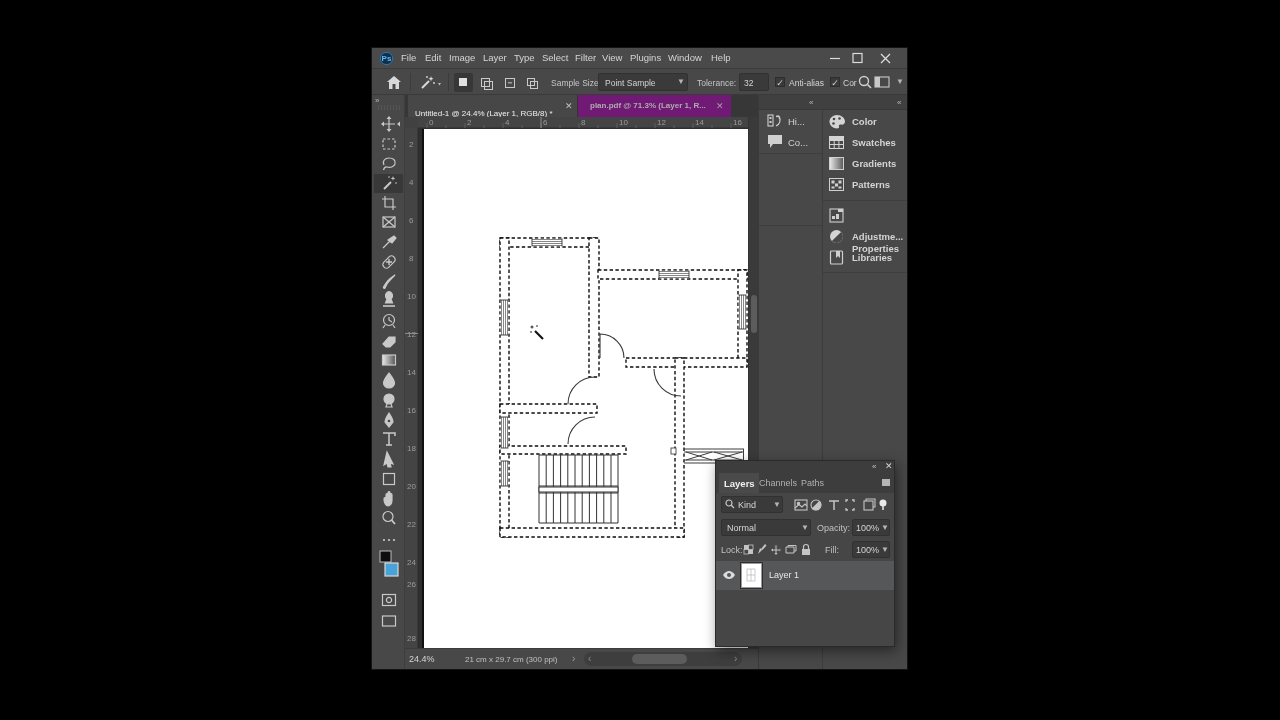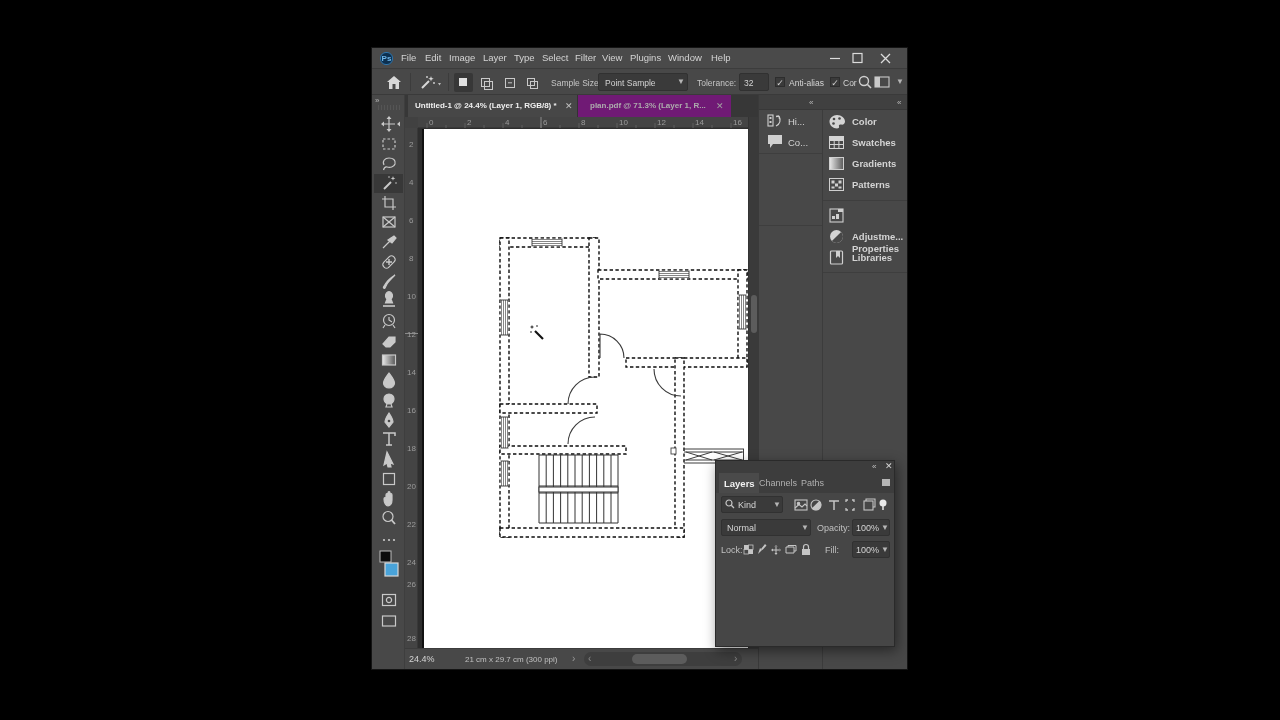--- a/index.html
+++ b/index.html
@@ -231,21 +231,21 @@
       </linearGradient>
     </defs>
   </svg>
 </div>
 
 <div class="abs" style="left:33px;top:47px;width:353px;height:574px;background:#393939;overflow:hidden;">
 
   <div class="abs" style="left:0;top:0;width:353px;height:22px;background:#373737;"></div>
 
   <div class="abs" style="left:3px;top:0;width:169px;height:22px;background:#474747;">
-    <span class="t" style="left:7px;top:6px;font-size:8px;color:#f0f0f0;font-weight:bold;">Untitled-1 @ 24.4% (Layer 1, RGB/8) *</span>
+    <span class="t" style="left:7px;top:14px;font-size:8px;color:#f0f0f0;font-weight:normal;">Untitled-1 @ 24.4% (Layer 1, RGB/8) *</span>
     <span class="t" style="left:157px;top:6px;color:#c0c0c0;font-size:9px;">✕</span>
   </div>
 
   <div class="abs" style="left:172px;top:0;width:154px;height:22px;background:#701a75;border-left:1px solid #333;">
     <span class="t" style="left:12px;top:6px;font-size:8px;color:#adadad;font-weight:bold;">plan.pdf @ 71.3% (Layer 1, R...</span>
     <span class="t" style="left:138px;top:6px;color:#a0a0a0;font-size:9px;">✕</span>
   </div>
 
   <div class="abs" style="left:13px;top:22px;width:340px;height:11px;background:#444;border-bottom:1px solid #383838;">
     <svg style="left:0;top:0;width:340px;height:11px;">
@@ -643,15 +643,33 @@
         <rect x="58" y="7" width="8" height="6"></rect>
             <path d="M59.5,7 L59.5,5 A2.5,2.5 0 0 1 64.5,5 L64.5,7" fill="none" stroke="#c5c5c5" stroke-width="1.2"></path>
       </g>
     </svg>
     <span class="t" style="left:109px;top:6px;font-size:9px;color:#c0c0c0;">Fill:</span>
     <div class="well" style="left:136px;top:2px;width:38px;height:17px;"></div>
     <span class="t" style="left:140px;top:6px;font-size:9px;">100%</span>
     <span class="carv" style="left:165px;top:6px;">▼</span>
   </div>
 
+  <div class="abs" style="left:0;top:100px;width:178px;height:29px;background:#555759;">
+
+    <svg style="left:6px;top:9px;width:14px;height:11px;">
+      <path d="M1,5 C3,2 5,1 7,1 C9,1 11,2 13,5 C11,8 9,9 7,9 C5,9 3,8 1,5 Z" fill="#dcdcdc"></path>
+      <circle cx="7" cy="5" r="2" fill="#555759"></circle>
+    </svg>
+
+    <div class="abs" style="left:25px;top:2px;width:21px;height:25px;background:#fff;border:1px solid #9a9a9a;outline:1px solid #2e2e2e;">
+      <svg style="left:0;top:0;width:19px;height:23px;" viewBox="0 0 19 23">
+        <g stroke="#999" stroke-width="0.5" fill="none">
+          <rect x="5" y="5" width="8" height="12"></rect>
+              <line x1="5" y1="11" x2="13" y2="11"></line>
+              <line x1="9" y1="5" x2="9" y2="17"></line>
+        </g>
+      </svg>
+    </div>
+    <span class="t" style="left:53px;top:9px;font-size:9px;color:#e8e8e8;">Layer 1</span>
+  </div>
 
 </div>
 </div>
 
 </body></html>

